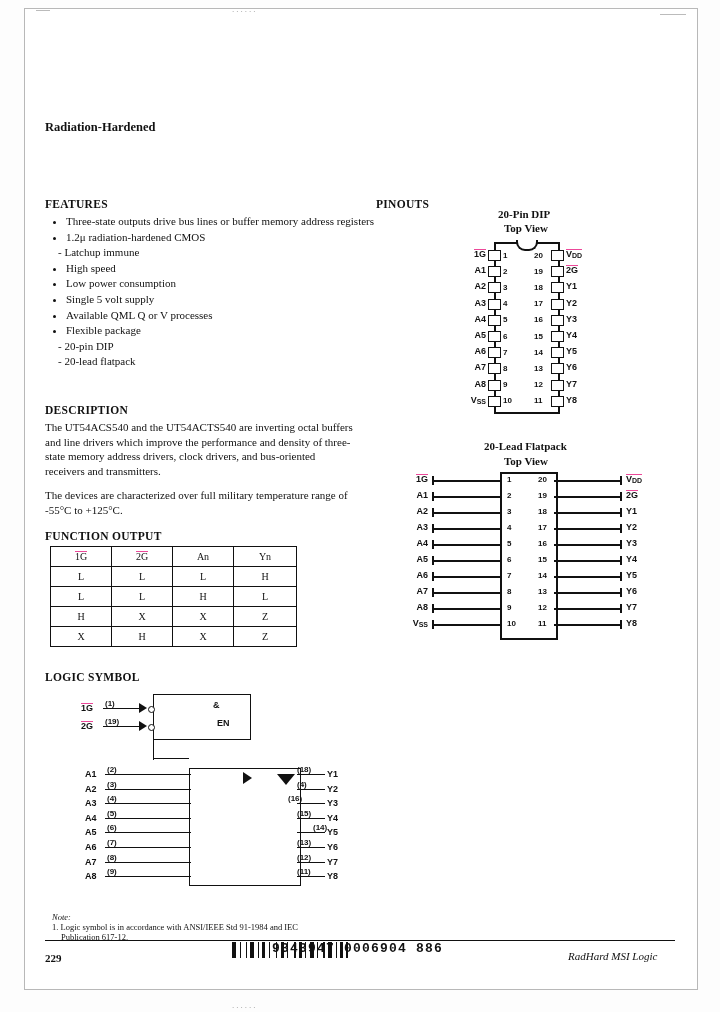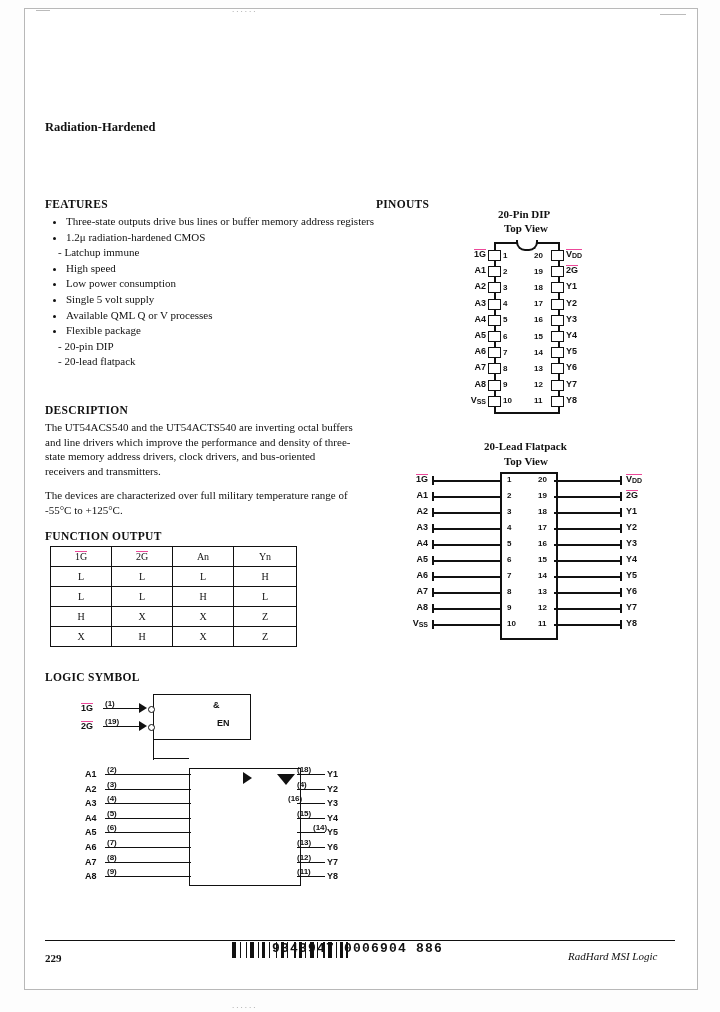--- a/index.html
+++ b/index.html
@@ -414,20 +414,25 @@
       <div class="pin" style="left: 252px; top: 152px;">(13)</div>
       <div class="txt" style="left: 282px; top: 156px;">Y6</div>
       <div class="ln" style="left: 252px; top: 175.6px; width: 28px; height: 1.1px;"></div>
       <div class="pin" style="left: 252px; top: 166.6px;">(12)</div>
       <div class="txt" style="left: 282px; top: 170.6px;">Y7</div>
       <div class="ln" style="left: 252px; top: 190.2px; width: 28px; height: 1.1px;"></div>
       <div class="pin" style="left: 252px; top: 181.2px;">(11)</div>
       <div class="txt" style="left: 282px; top: 185.2px;">Y8</div>
     </div>
 
+  <div class="note">
+    <div class="nt" style="font-style:italic;">Note:</div>
+    <div class="nt">1. Logic symbol is in accordance with ANSI/IEEE Std 91-1984 and IEC</div>
+    <div class="nt" style="margin-left:9px;">Publication 617-12.</div>
+  </div>
 
   <div class="rule"></div>
   <div class="pagenum">229</div>
   <div class="barcode" id="barcode" style="width: 122px;">
       <div style="position: absolute; left: 0px; top: 0px; width: 4px; height: 16px; background: rgb(17, 17, 17);"></div>
       <div style="position: absolute; left: 8px; top: 0px; width: 1px; height: 16px; background: rgb(17, 17, 17);"></div>
       <div style="position: absolute; left: 14px; top: 0px; width: 1px; height: 16px; background: rgb(17, 17, 17);"></div>
       <div style="position: absolute; left: 18px; top: 0px; width: 4px; height: 16px; background: rgb(17, 17, 17);"></div>
       <div style="position: absolute; left: 26px; top: 0px; width: 1px; height: 16px; background: rgb(17, 17, 17);"></div>
       <div style="position: absolute; left: 30px; top: 0px; width: 3px; height: 16px; background: rgb(17, 17, 17);"></div>

